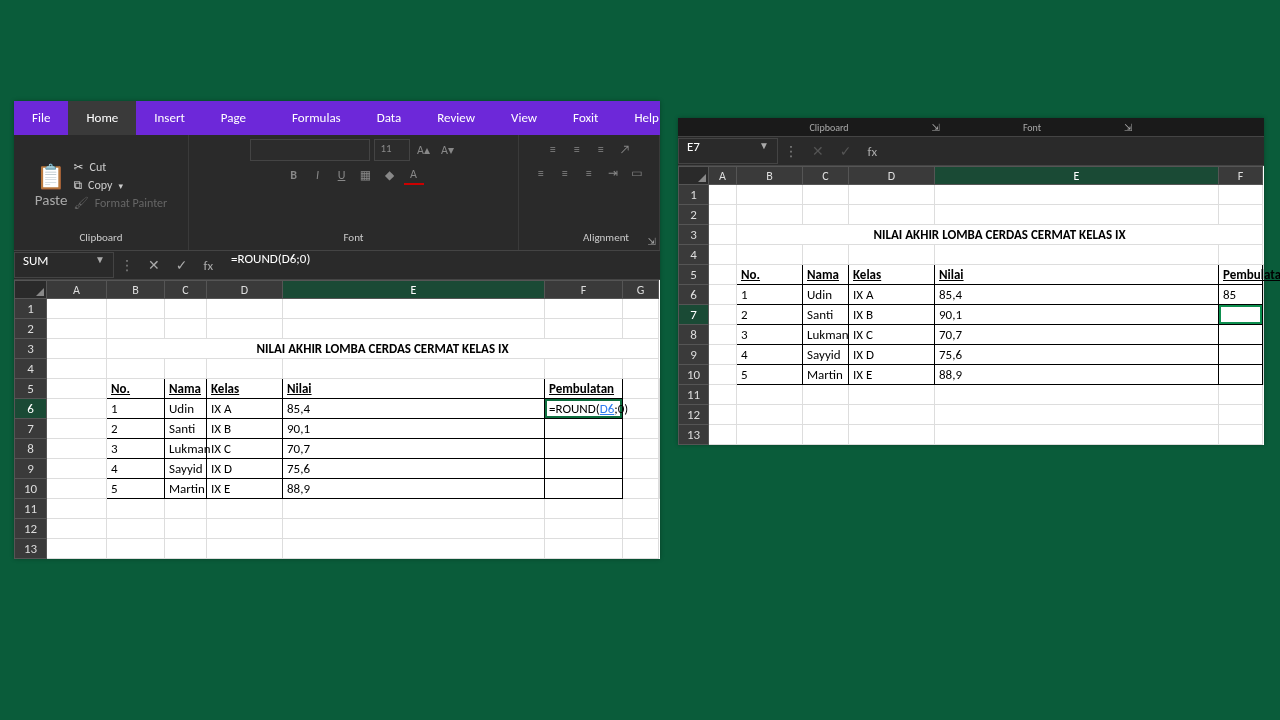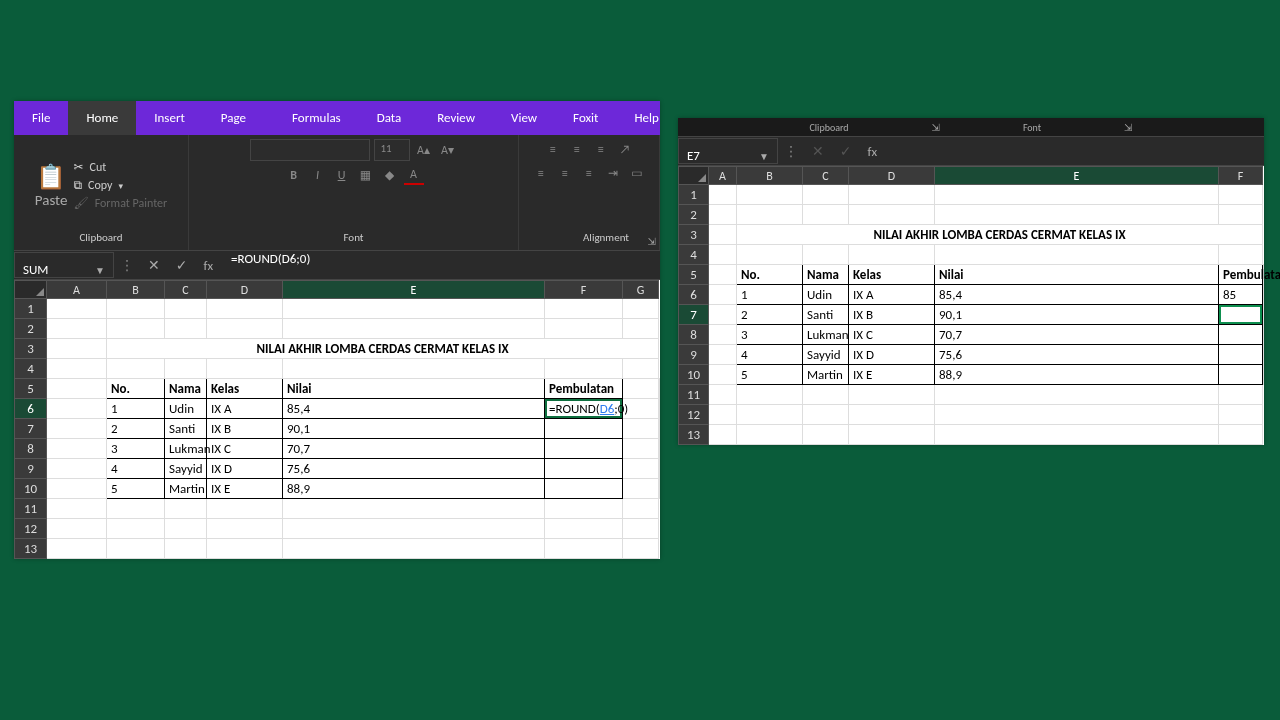--- a/index.html
+++ b/index.html
@@ -32,39 +32,39 @@
     .font-controls { display: flex; flex-direction: column; gap: 4px; }
     .font-row { display: flex; gap: 4px; align-items: center; }
     .font-box { border: 1px solid #444; background: #2c2c2c; color: #888; font-size: 11px; padding: 2px 6px; height: 22px; }
     .font-name { width: 120px; }
     .font-size { width: 36px; }
     .tiny-btn { width: 20px; height: 20px; color: #888; display: inline-flex; align-items: center; justify-content: center; font-size: 12px; }
     
     .align-controls { display: flex; flex-direction: column; gap: 4px; }
     
     .formula-bar { display: flex; background: #2a2a2a; height: 30px; align-items: center; border-top: 1px solid #444; border-bottom: 1px solid #444; }
-    .name-box { width: 100px; background: #2a2a2a; color: #fff; font-size: 13px; padding: 0 8px; height: 26px; border: 1px solid #444; display: flex; align-items: flex-end; justify-content: space-between; }
+    .name-box { width: 100px; background: #2a2a2a; color: #fff; font-size: 13px; padding: 0 8px; height: 26px; border: 1px solid #444; display: flex; align-items: flex-start; justify-content: space-between; }
     .name-box .arrow { font-size: 10px; color: #aaa; }
     .fb-sep { color: #888; padding: 0 6px; font-size: 14px; }
     .fb-btn { color: #aaa; padding: 0 8px; font-size: 14px; cursor: pointer; }
     .fx-label { color: #aaa; font-size: 13px; padding: 0 8px; }
     .formula-input { flex: 1; background: #2a2a2a; color: #fff; font-size: 13px; padding: 0 10px; height: 100%; border: none; }
     
     .sheet { background: #fff; }
     .sheet table { border-collapse: collapse; width: 100%; table-layout: fixed; }
     .sheet th { background: #3a3a3a; color: #ddd; font-weight: normal; font-size: 12px; border: 1px solid #555; text-align: center; height: 18px; }
     .sheet th.selected-col { background: #1a4a35; color: #fff; }
     .sheet td { border: 1px solid #ddd; font-size: 13px; padding: 1px 4px; height: 20px; text-align: left; background: #fff; }
     .row-hdr { background: #3a3a3a !important; color: #ddd; text-align: center !important; font-size: 12px; border: 1px solid #555 !important; width: 30px; }
     .row-hdr.selected-row { background: #1a4a35 !important; color: #fff; }
     .corner { background: #2a2a2a !important; width: 30px; position: relative; }
     .corner::after { content: ""; position: absolute; right: 2px; bottom: 2px; width: 0; height: 0; border-left: 8px solid transparent; border-bottom: 8px solid #888; }
     
     .data-cell { border: 1px solid #000 !important; }
-    .header-cell { border: 1px solid #000 !important; font-weight: bold; }
+    .header-cell { border: 1px solid #000 !important; font-weight: bold; text-decoration: underline; }
     .title-cell { font-weight: bold; text-align: center !important; }
     .num { text-align: right; }
     
     .active-cell { box-shadow: inset 0 0 0 2px #0e6f3f; background: #fff; }
     .active-cell-green { box-shadow: inset 0 0 0 2px #0e8f4f; }
     
     .ref-blue { color: #2e7cf0; text-decoration: underline; }
     .ribbon-stub { background: #1a1a1a; height: 18px; display: flex; justify-content: space-around; align-items: center; color: #aaa; font-size: 10px; padding: 0 90px; }
   </style>
 </head>

